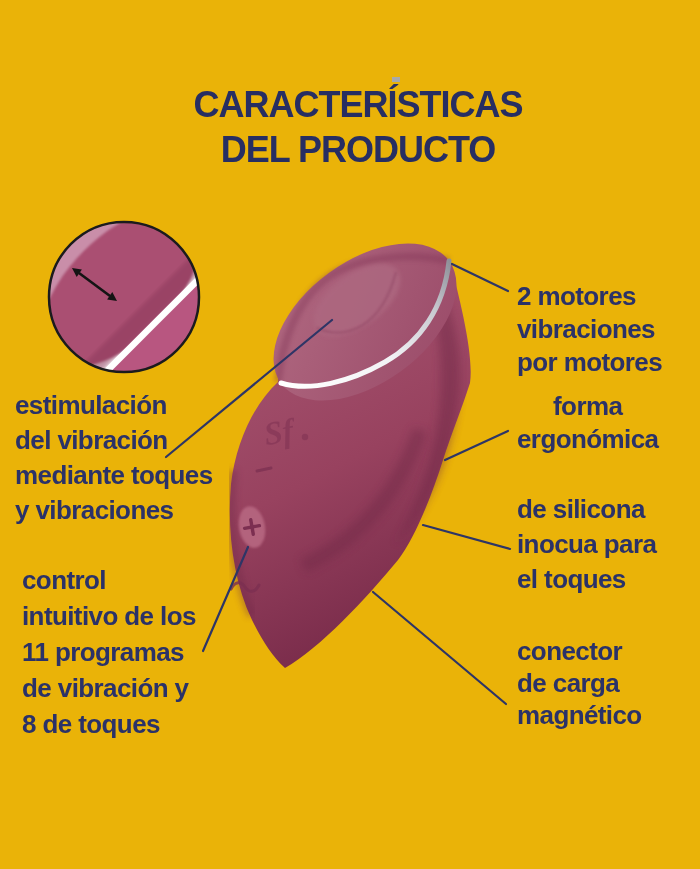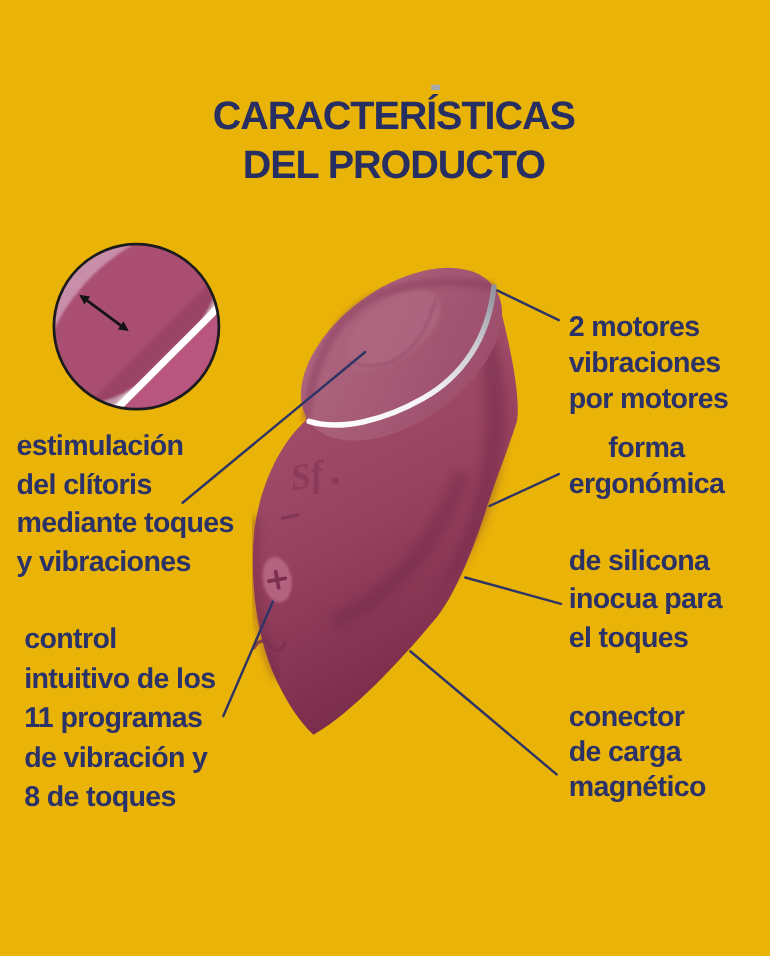--- a/index.html
+++ b/index.html
@@ -139,21 +139,21 @@
       <line x1="452" y1="264" x2="508" y2="291"></line>
       <line x1="445" y1="460" x2="508" y2="431"></line>
       <line x1="423" y1="525" x2="510" y2="549"></line>
       <line x1="373" y1="592" x2="506" y2="704"></line>
       <line x1="248" y1="547" x2="203" y2="651"></line>
     </g>
   </svg>
 
   <div class="ann ann-a">
     <span class="ln">estimulación</span>
-    <span class="ln">del clítoris</span>
+    <span class="ln">del vibración</span>
     <span class="ln">mediante toques</span>
     <span class="ln">y vibraciones</span>
   </div>
 
   <div class="ann ann-b">
     <span class="ln">control</span>
     <span class="ln">intuitivo de los</span>
     <span class="ln">11 programas</span>
     <span class="ln">de vibración y</span>
     <span class="ln">8 de toques</span>

